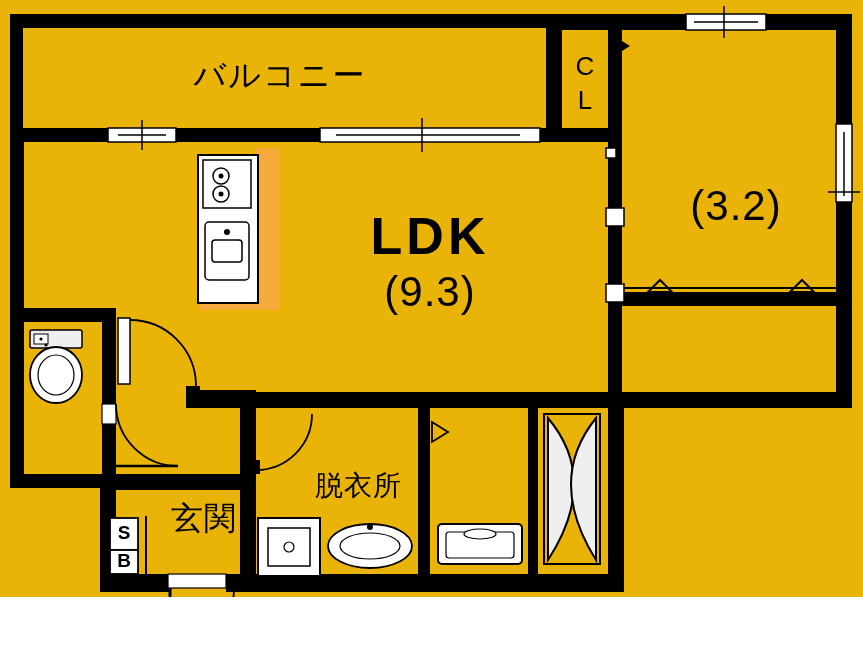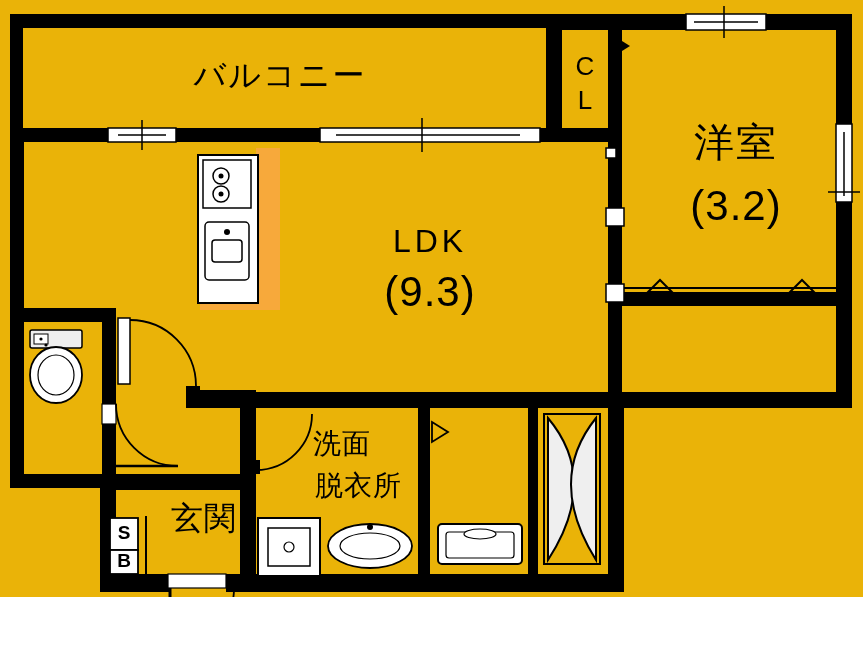--- a/index.html
+++ b/index.html
@@ -181,32 +181,30 @@
 
     <rect x="168" y="574" width="58" height="14" fill="#ffffff" stroke="#000000" stroke-width="1.2"></rect>
     <line x1="170" y1="588" x2="170" y2="652" stroke="#000000" stroke-width="3"></line>
     <path d="M 170 652 A 64 64 0 0 0 234 588" fill="none" stroke="#000000" stroke-width="1.8"></path>
     <rect x="226" y="574" width="14" height="14" fill="#000000"></rect>
 
   </svg>
 
   <div class="label" style="left:140px; top:58px; width:280px; font-size:32px; letter-spacing:2px;">バルコニー</div>
 
-  <div class="label" style="left:330px; top:224px; width:200px; font-size:32px; font-weight:400; letter-spacing:4px;">LDK</div>
+  <div class="label" style="left:330px; top:207px; width:200px; font-size:52px; font-weight:700; letter-spacing:4px;">LDK</div>
   <div class="label" style="left:330px; top:268px; width:200px; font-size:42px; letter-spacing:1px;">(9.3)</div>
 
-  <div class="label" style="left:636px; top:120px; width:200px; font-size:40px; letter-spacing:2px;">洋室</div>
   <div class="label" style="left:636px; top:182px; width:200px; font-size:42px; letter-spacing:1px;text-align:center;">(3.2)</div>
 
   <div class="label" style="left:562px; top:52px; width:46px; font-size:26px;">C</div>
   <div class="label" style="left:562px; top:86px; width:46px; font-size:26px;">L</div>
 
 
 
-  <div class="label" style="left:282px; top:428px; width:120px; font-size:28px; letter-spacing:1px;">洗面</div>
   <div class="label" style="left:282px; top:470px; width:120px; font-size:28px; letter-spacing:1px;text-align:right;">脱衣所</div>
 
 
   <div class="label" style="left:156px; top:501px; width:96px; font-size:32px; letter-spacing:1px;">玄関</div>
 
   <div class="label" style="left:112px; top:522px; width:24px; font-size:19px; font-weight:600;">S</div>
   <div class="label" style="left:112px; top:550px; width:24px; font-size:19px; font-weight:600;">B</div>
 
 </div>
 

